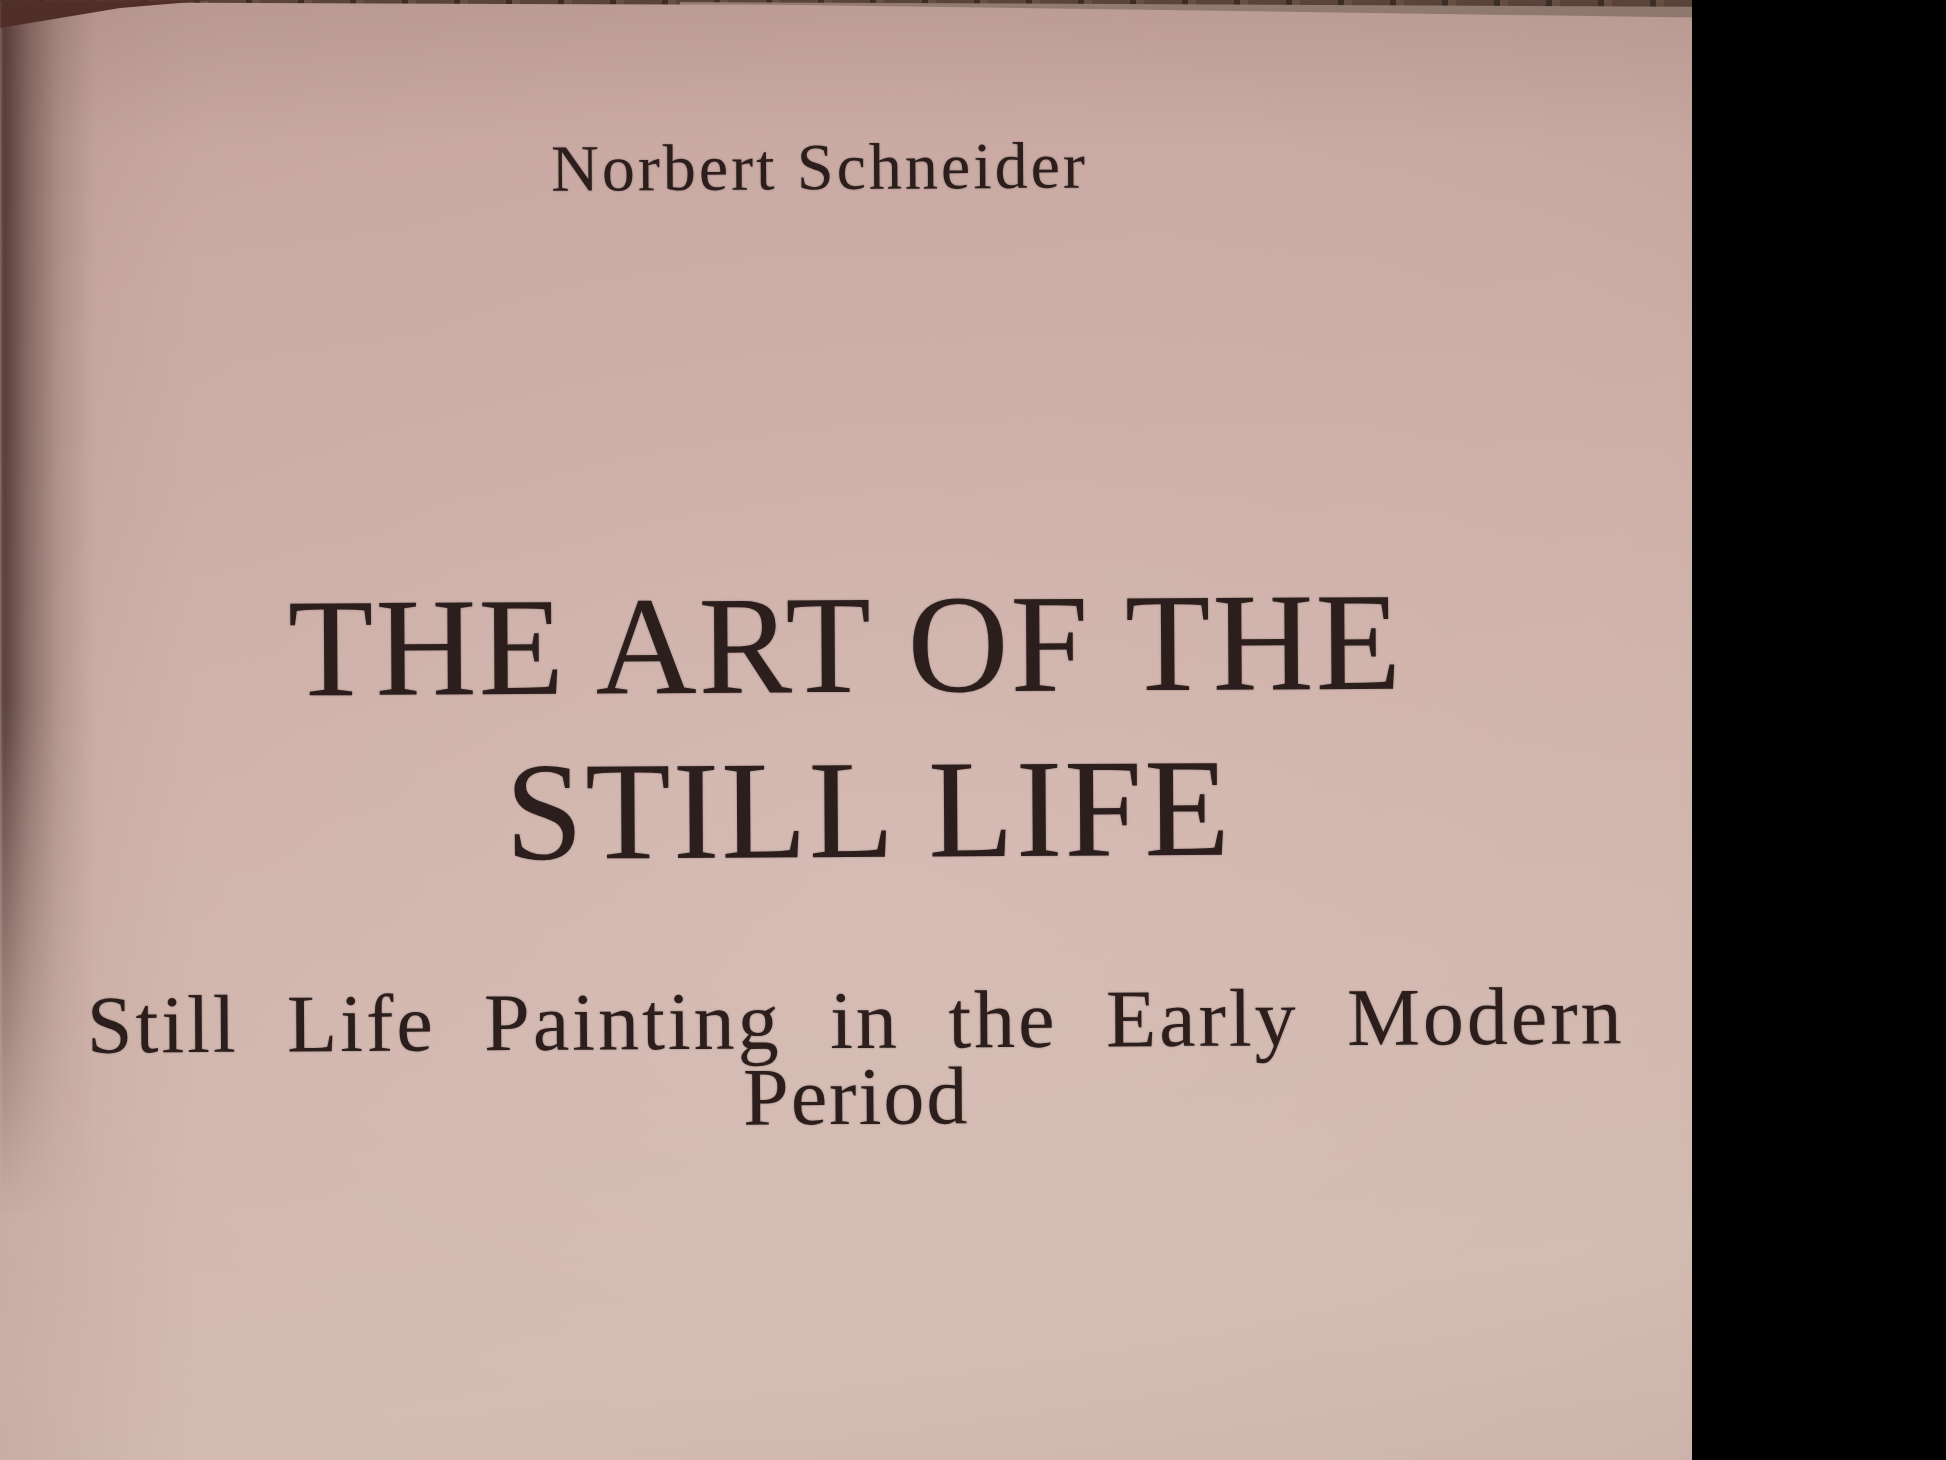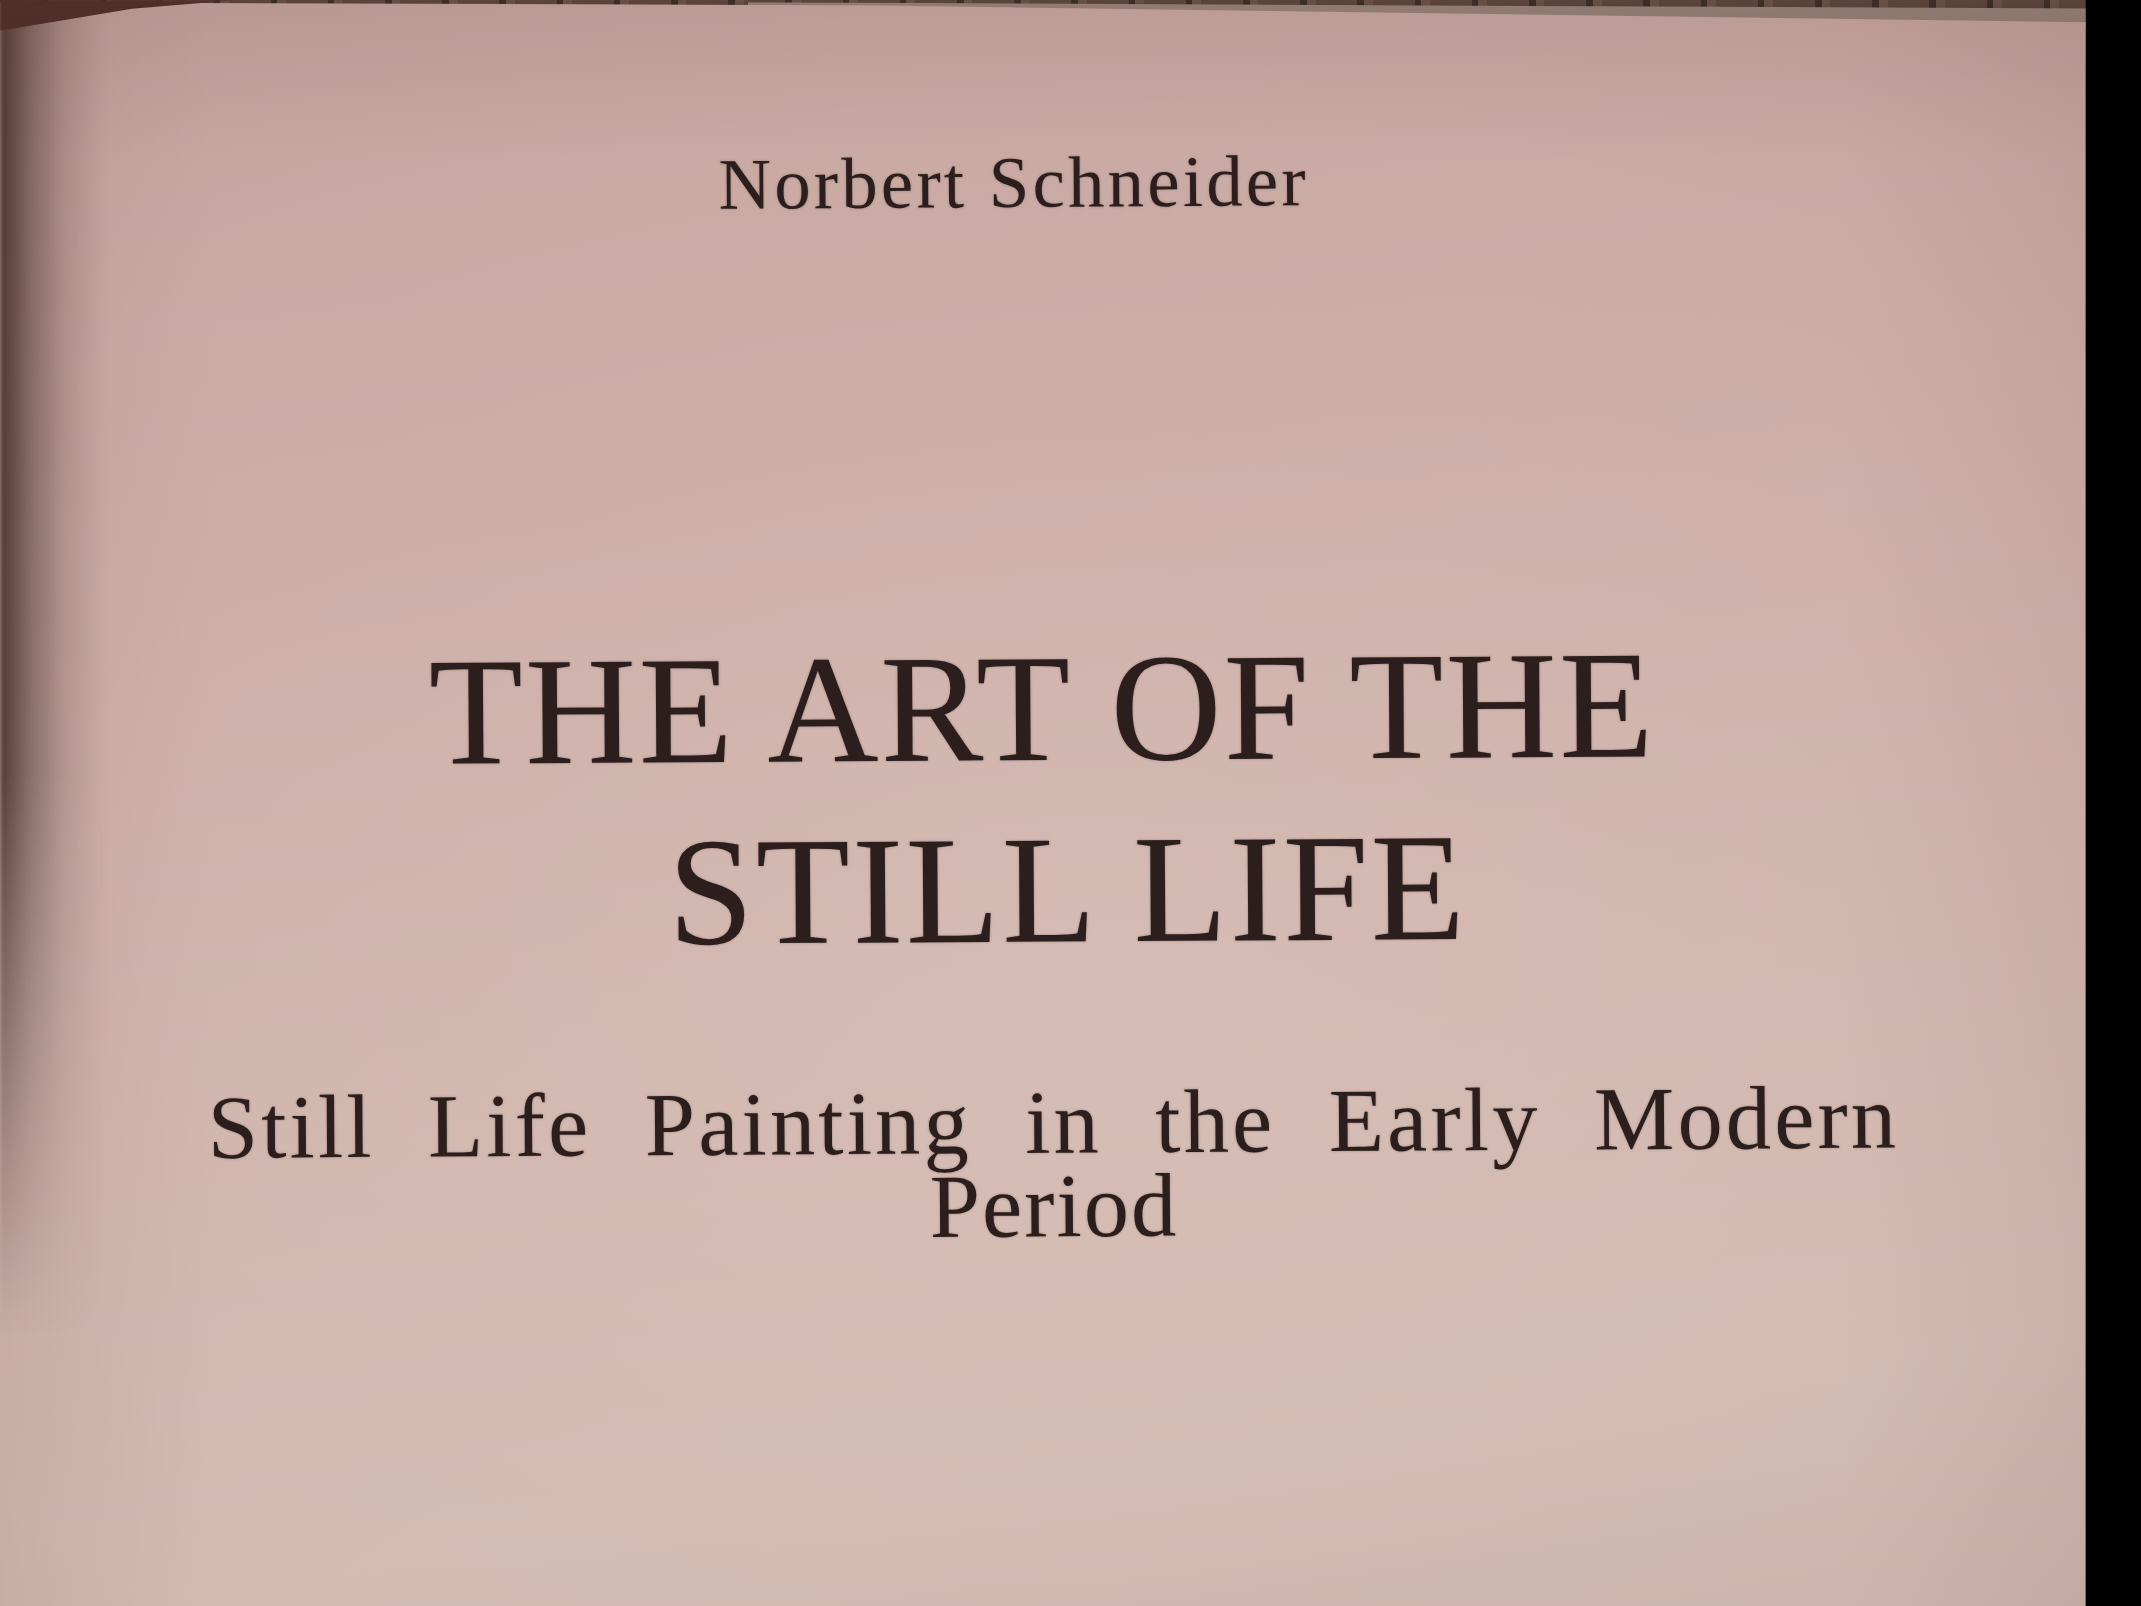--- a/index.html
+++ b/index.html
@@ -4,21 +4,21 @@
 <style>
   :root{
     --page_top:#c8a7a1; --page_mid:#d1b5ad; --page_bottom:#ccb4ac;
     --ink:#2b1e1c; --backdrop_dark:#3a2822; --backdrop_stripe:#5c463c;
     --page_edge:#8e7a71; --gutter_shadow:#301814; --corner_wedge:#4f2d27;
   }
   *{margin:0;padding:0;box-sizing:border-box;}
   html,body{width:1946px;height:1460px;overflow:hidden;}
   body{font-family:"Liberation Serif", serif;background:#000;}
 
-  .photo{position:relative;width:1896px;height:1460px;overflow:hidden;}
+  .photo{position:relative;width:1692px;height:1460px;overflow:hidden;}
 
   
   .backdrop{
     position:absolute;left:0;top:0;width:1946px;height:60px;z-index:0;
     background:
       repeating-linear-gradient(90deg,
         rgba(0,0,0,0.00) 0px,  rgba(0,0,0,0.00) 38px,
         rgba(0,0,0,0.38) 38px, rgba(0,0,0,0.38) 44px,
         rgba(150,120,100,0.25) 44px, rgba(150,120,100,0.25) 52px),
       linear-gradient(to bottom, var(--backdrop_stripe), var(--backdrop_dark));

